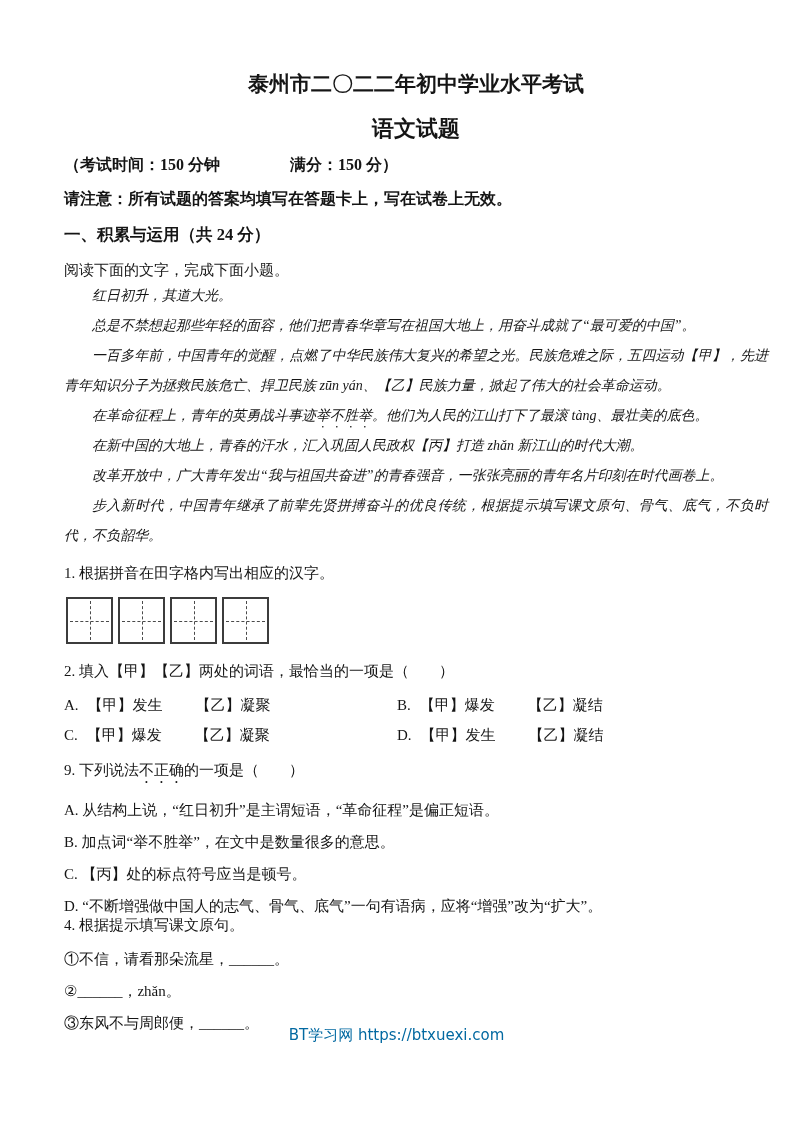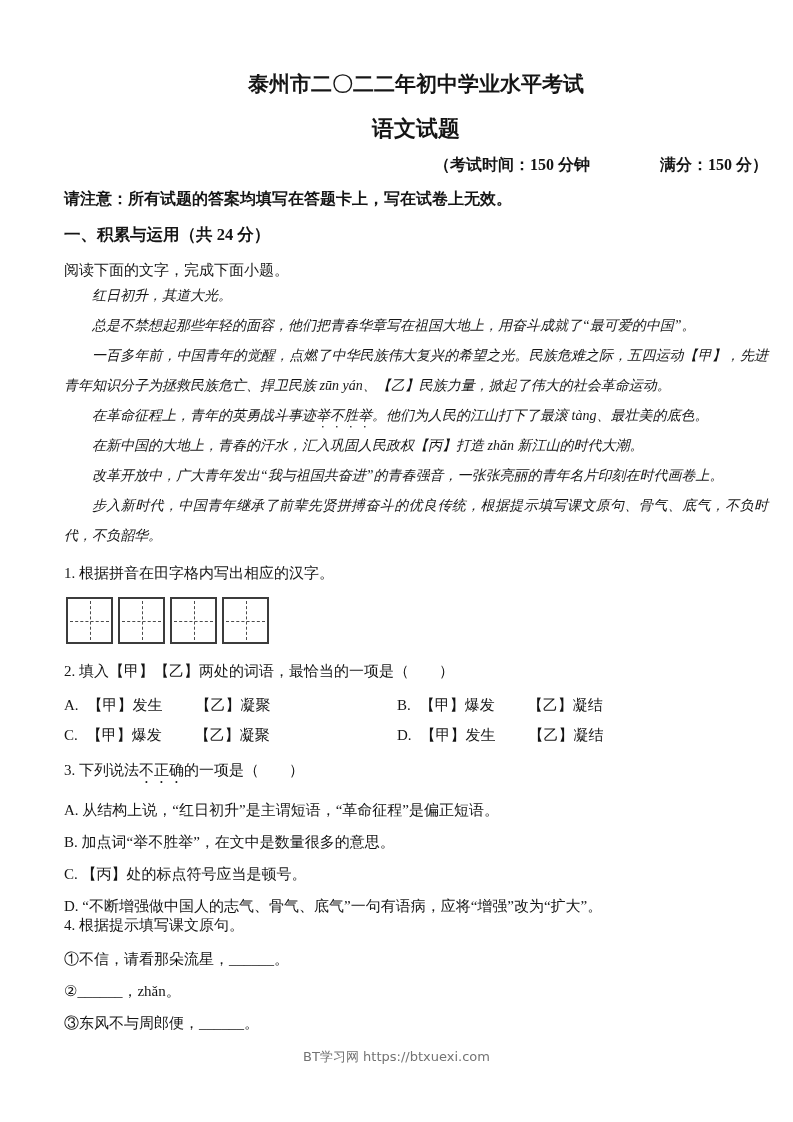--- a/index.html
+++ b/index.html
@@ -18,21 +18,21 @@
     font-size:21px; font-weight:700;
     line-height:28px;
   }
   .subtitle {
     text-align:center;
     font-size:22px; font-weight:700;
     line-height:30px;
     margin-top:16px;
   }
   .exam-info {
-    display:flex; justify-content:flex-end; gap:70px;
+    display:flex; justify-content:flex-start; gap:70px;
     font-size:16px; font-weight:700; line-height:22px;
     margin-top:10px;
   }
   .notice {
     font-size:16px; font-weight:700; line-height:22px;
     margin-top:12px;
   }
   .section-heading {
     font-size:16.5px; font-weight:700; line-height:23px;
     margin-top:13px;
@@ -84,25 +84,25 @@
   .opt { display:flex; align-items:baseline; }
   .opt .k { margin-right:9px; }
   .opt .yi { margin-left:33px; }
   .q3-label { margin-top:16px; }
   .q3-opt { font-size:15px; line-height:17px; margin-top:15px; }
   .q3-opt:first-of-type { margin-top:14px; }
   .q4-label { }
   .q4-item { font-size:15px; line-height:18px; margin-top:14px; }
   .q4-item:first-of-type { margin-top:21px; }
   .watermark {
-    position:absolute; left:0; right:0; top:1048px;
+    position:absolute; left:0; right:0; top:1026px;
     text-align:center;
     font-family:"DejaVu Sans","Liberation Sans",sans-serif;
-    font-size:13px;
-    color:#737373;
+    font-size:15px;
+    color:#0369a1;
   }
 </style>
 </head>
 <body>
 
 <div class="page">
 
   <h1 class="title">泰州市二〇二二年初中学业水平考试</h1>
   <h2 class="subtitle">语文试题</h2>
 
@@ -169,21 +169,21 @@
       </div>
       <div class="opt">
         <span class="k">D.</span>
         <span class="jia">【甲】发生</span>
         <span class="yi">【乙】凝结</span>
       </div>
     </div>
   </div>
 
   <div>
-    <p class="q-label q3-label"><span>3. 下列说法</span><span class="emph">不正确</span><span>的一项是（　　）</span></p>
+    <p class="q-label q3-label"><span>9. 下列说法</span><span class="emph">不正确</span><span>的一项是（　　）</span></p>
     <p class="q3-opt">A. 从结构上说，“红日初升”是主谓短语，“革命征程”是偏正短语。</p>
     <p class="q3-opt">B. 加点词“举不胜举”，在文中是数量很多的意思。</p>
     <p class="q3-opt">C. 【丙】处的标点符号应当是顿号。</p>
     <p class="q3-opt">D. “不断增强做中国人的志气、骨气、底气”一句有语病，应将“增强”改为“扩大”。</p>
   </div>
 
   <div>
     <p class="q-label q4-label">4. 根据提示填写课文原句。</p>
     <p class="q4-item">①不信，请看那朵流星，______。</p>
     <p class="q4-item">②______，zhǎn。</p>

